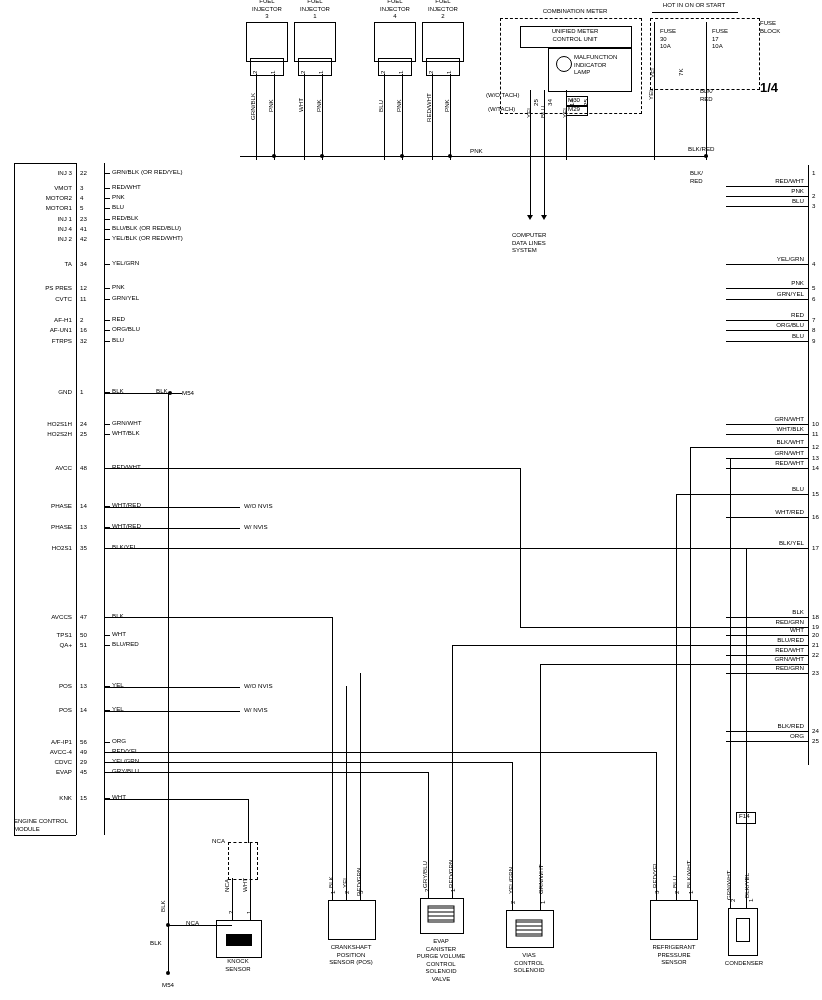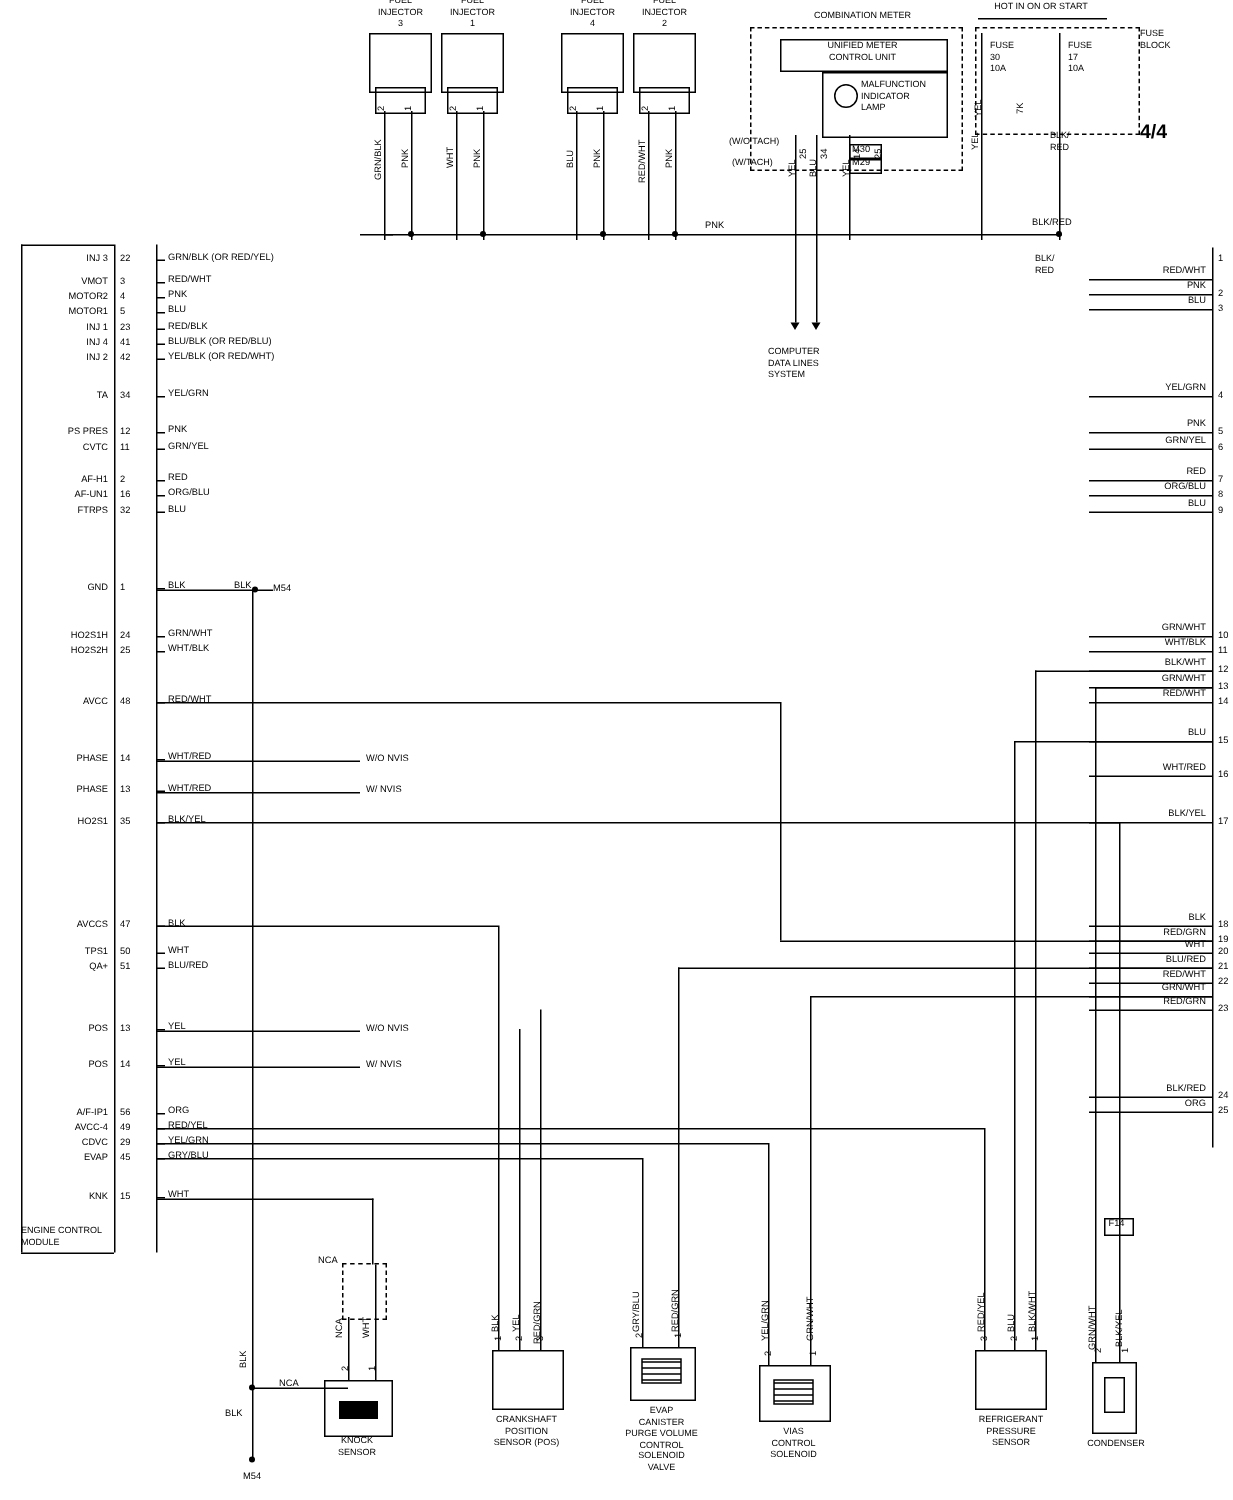--- a/index.html
+++ b/index.html
@@ -18,21 +18,21 @@
   .cap{position:absolute;font-size:6px;line-height:7.5px;text-align:center;white-space:pre-line;}
   .capl{position:absolute;font-size:6px;line-height:7.5px;white-space:pre-line;}
   .circ{position:absolute;border:1px solid #000;border-radius:50%;}
   .arrowdn{position:absolute;width:0;height:0;border-left:3px solid transparent;border-right:3px solid transparent;border-top:5px solid #000;}
 </style>
 </head>
 <body>
 
 <div id="sheet">
 
-  <div class="title" style="left:760px;top:80px;">4/4</div>
+  <div class="title" style="left:760px;top:80px;">1/4</div>
 
   <div class="vline" style="left:14px;top:163px;height:672px;"></div>
   <div class="hline" style="left:14px;top:163px;width:62px;"></div>
   <div class="hline" style="left:14px;top:835px;width:62px;"></div>
   <div class="vline" style="left:76px;top:163px;height:672px;"></div>
   <div class="vline" style="left:104px;top:163px;height:672px;"></div>
   <div class="capl" style="left:14px;top:818px;width:60px;">ENGINE CONTROL
 MODULE</div>
 
   <div class="box" style="left:246px;top:22px;width:40px;height:38px;"></div>

